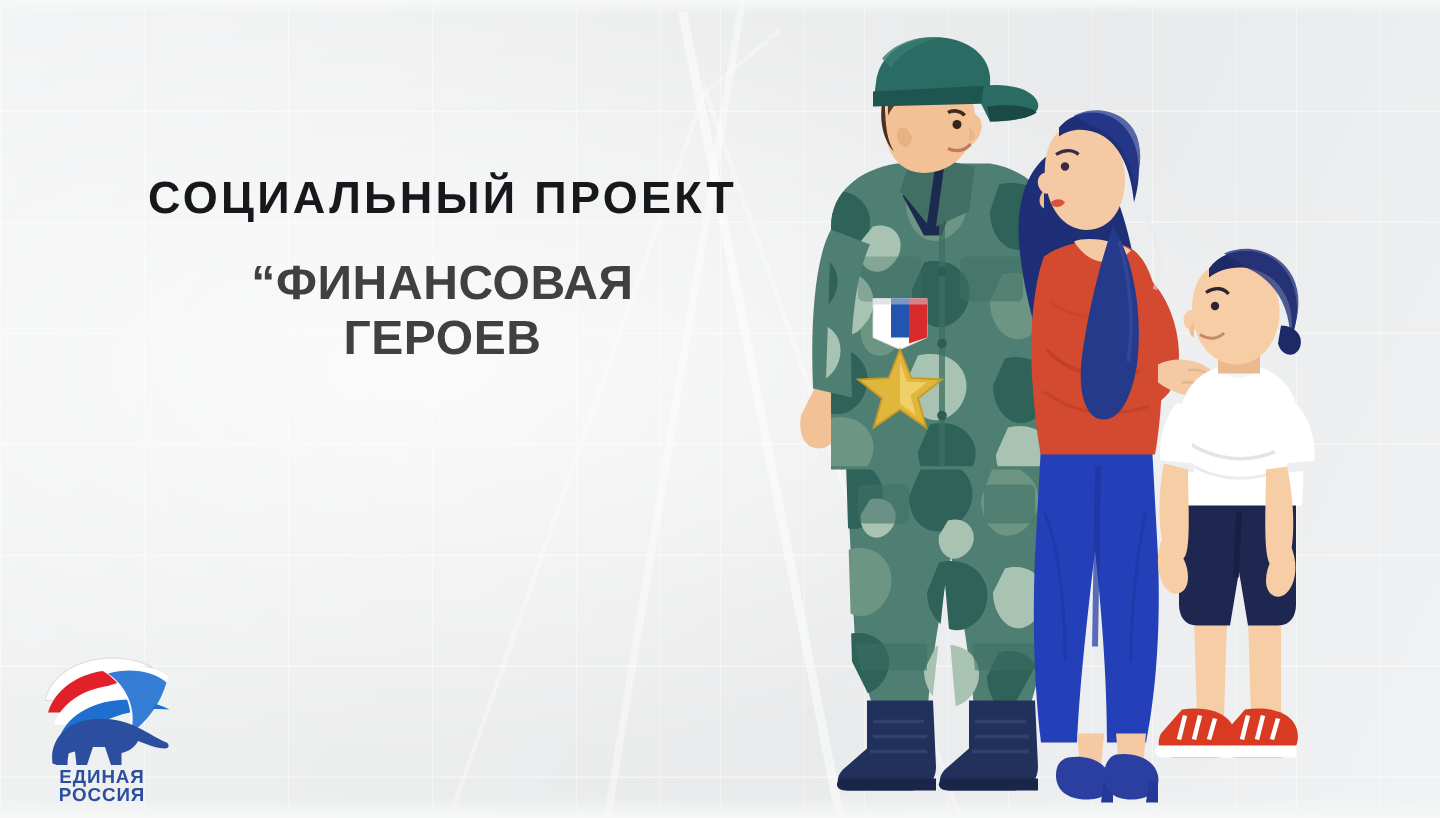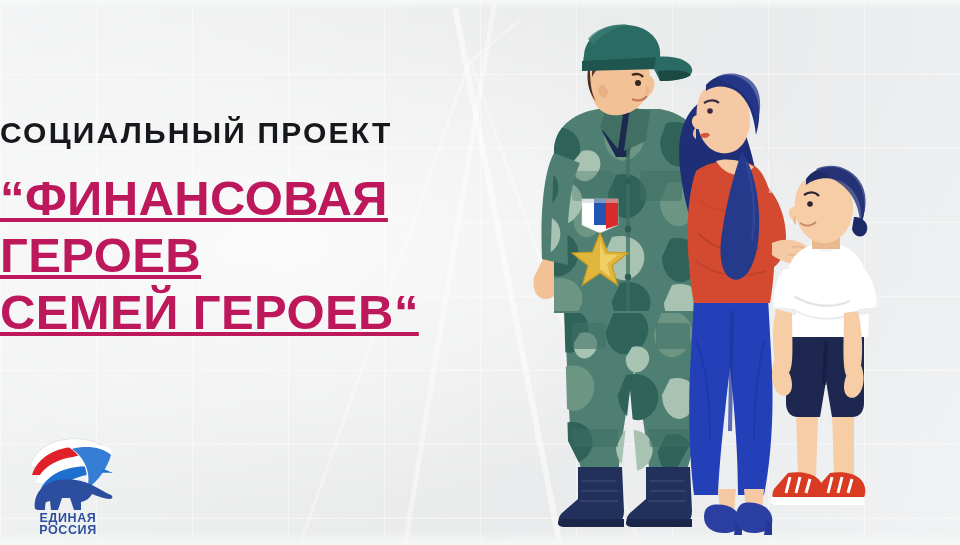--- a/index.html
+++ b/index.html
@@ -47,40 +47,39 @@
     position: absolute; left: 0; right: 0; bottom: 0; height: 14px;
     background: linear-gradient(to top, #f6f7f7, rgba(246,247,247,0));
   }
 
   
   .text-block {
     position: absolute;
     left: 0;
     top: 118px;
     width: 590px;
-    text-align: left;
+    text-align: center;
     z-index: 5;
   }
   .kicker {
     font-size: 30px;
     font-weight: 700;
     letter-spacing: 2.2px;
     color: #17181c;
     line-height: 1;
     margin: 0 0 22px 0;
     white-space: nowrap;
   }
   .headline {
-    font-size: 49px;
+    font-size: 32px;
     font-weight: 800;
     letter-spacing: 0.4px;
-    color: #be185d;
+    color: #404040;
     line-height: 1.16;
     margin: 0;
-    text-decoration: underline;
   }
   .headline .ln { display: block; white-space: nowrap; }
 
   
   .logo {
     position: absolute;
     left: 12px;
     bottom: 10px;
     width: 112px;
     height: 112px;
@@ -131,21 +130,20 @@
 
   <div class="bg-vignette"></div>
   <div class="bg-topband"></div>
   <div class="bg-bottomband"></div>
 
   <div class="text-block">
     <div class="kicker">СОЦИАЛЬНЫЙ ПРОЕКТ</div>
     <div class="headline">
       <span class="ln">“ФИНАНСОВАЯ</span>
       <span class="ln">ГЕРОЕВ</span>
-      <span class="ln">СЕМЕЙ ГЕРОЕВ“</span>
     </div>
   </div>
 
   <svg class="logo" viewBox="0 0 112 112">
 
     <g>
       <path d="M18 44 C24 18, 62 8, 90 22 C74 20, 44 26, 36 44 Z" fill="#ffffff" stroke="#d8dade" stroke-width="0.7"></path>
       <path d="M20 52 C28 26, 64 16, 94 30 C76 28, 46 34, 38 52 Z" fill="#e2202a"></path>
       <path d="M24 60 C32 36, 68 26, 98 40 C80 38, 50 44, 42 60 Z" fill="#ffffff"></path>
       <path d="M28 68 C36 46, 72 36, 101 50 C84 48, 54 54, 46 68 Z" fill="#1f6fd0"></path>

